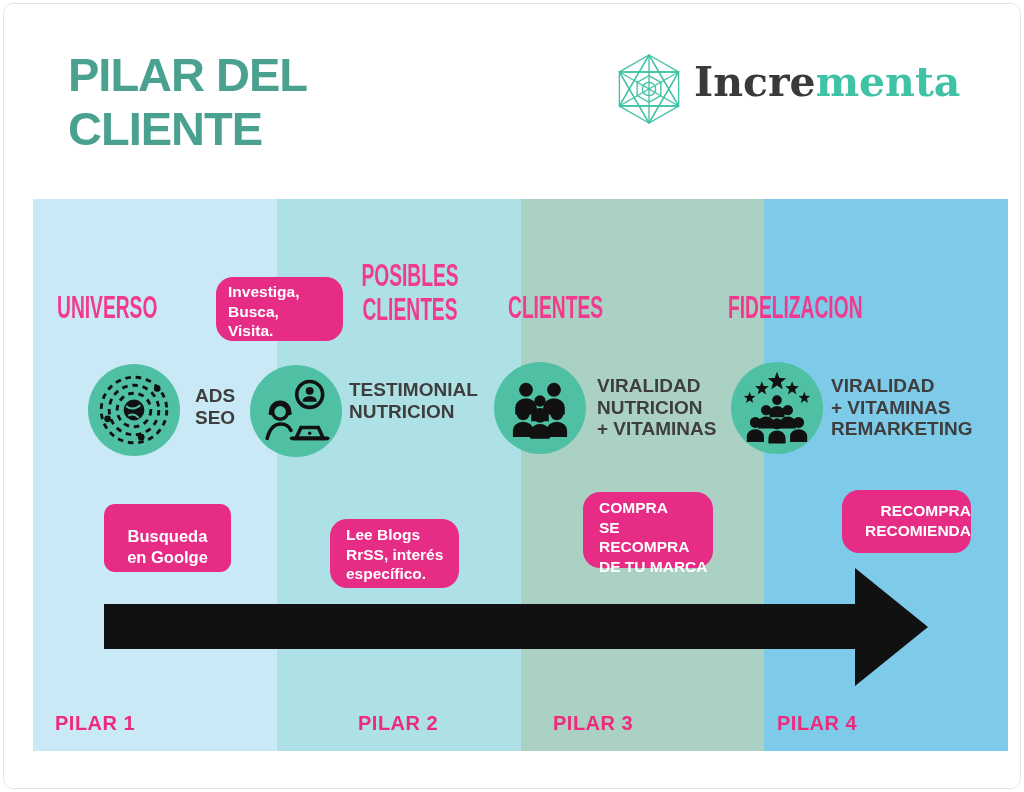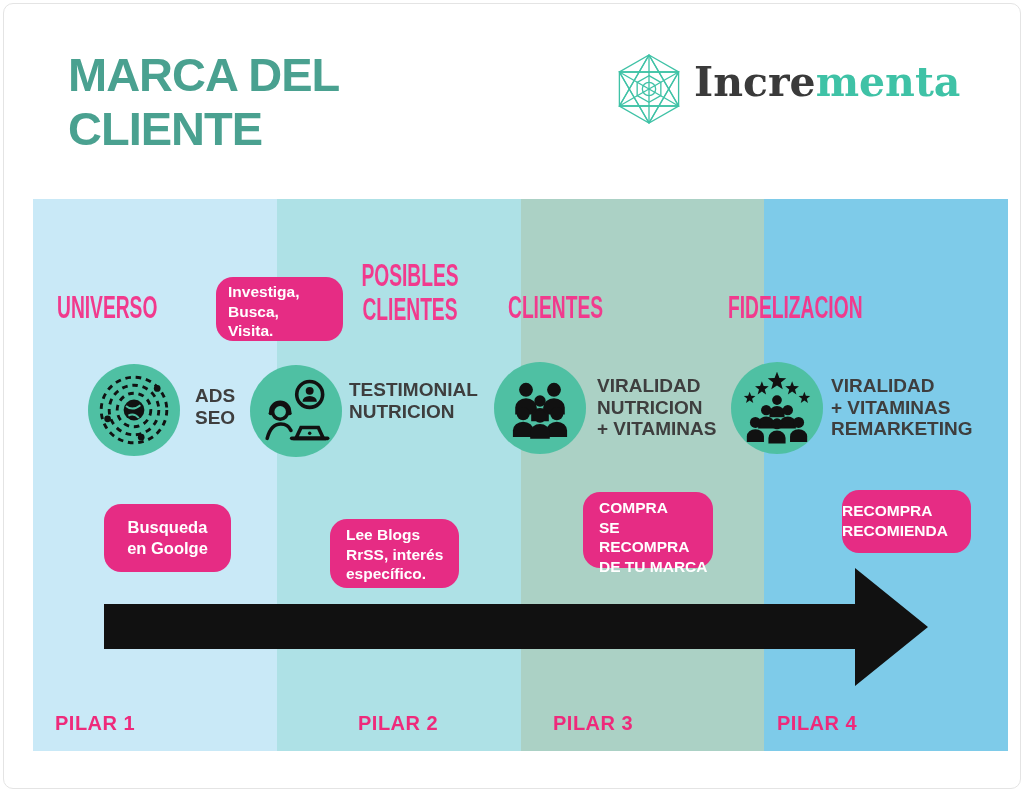--- a/index.html
+++ b/index.html
@@ -47,37 +47,37 @@
 
   .channel{position:absolute;font-weight:bold;font-size:19px;line-height:21.5px;color:var(--channel-text,#3E3E3E);white-space:nowrap;}
 
   .badge{
     position:absolute;background:var(--pink-badge,#E62C84);color:#ffffff;
     font-weight:bold;border-radius:17px;box-sizing:border-box;
     font-size:15.5px;line-height:19.5px;
   }
   .badge div{display:block;}
   .b-investiga{left:183px;top:78px;width:127px;height:64px;padding:5px 0 0 12px;}
-  .b-busqueda{left:71px;top:305px;width:127px;height:68px;text-align:center;padding-top:13px;font-size:16.5px;line-height:21px;}
+  .b-busqueda{left:71px;top:305px;width:127px;height:68px;text-align:center;padding-top:22px;font-size:16.5px;line-height:21px;border-radius:11px;}
   .b-leeblogs{left:297px;top:288px;width:129px;height:69px;padding:6px 0 0 16px;margin-top:32px;}
   .b-compra{left:550px;top:293px;width:130px;height:76px;padding:6px 0 0 16px;}
-  .b-recompra{left:809px;top:291px;width:129px;height:63px;text-align:left;padding-top:11px;line-height:20px;}
+  .b-recompra{left:809px;top:291px;width:129px;height:63px;text-align:right;padding-top:11px;line-height:20px;}
 
   .arrow-svg{position:absolute;left:0;top:0;}
 
   .pilar{position:absolute;top:513px;font-size:20px;font-weight:bold;color:var(--pink-pilar,#EE2A7B);letter-spacing:0.5px;white-space:nowrap;}
   .pilar1{left:22px;}.pilar2{left:325px;}.pilar3{left:520px;}.pilar4{left:744px;}
 </style>
 </head>
 <body>
 
 <div class="frame"></div>
 
 <div class="title">
-  <div>MARCA DEL</div>
+  <div>PILAR DEL</div>
   <div>CLIENTE</div>
 </div>
 
 <div class="logo">
   <svg class="logo-icon" viewBox="0 0 100 100" fill="none" stroke="#3FC2A6" stroke-width="1.8">
     <polygon points="50,4 90,27 90,73 50,96 10,73 10,27"></polygon>
     <line x1="50" y1="4" x2="50" y2="96"></line>
       <line x1="10" y1="27" x2="90" y2="73"></line>
       <line x1="90" y1="27" x2="10" y2="73"></line>
     <polygon points="50,4 90,73 10,73"></polygon>

